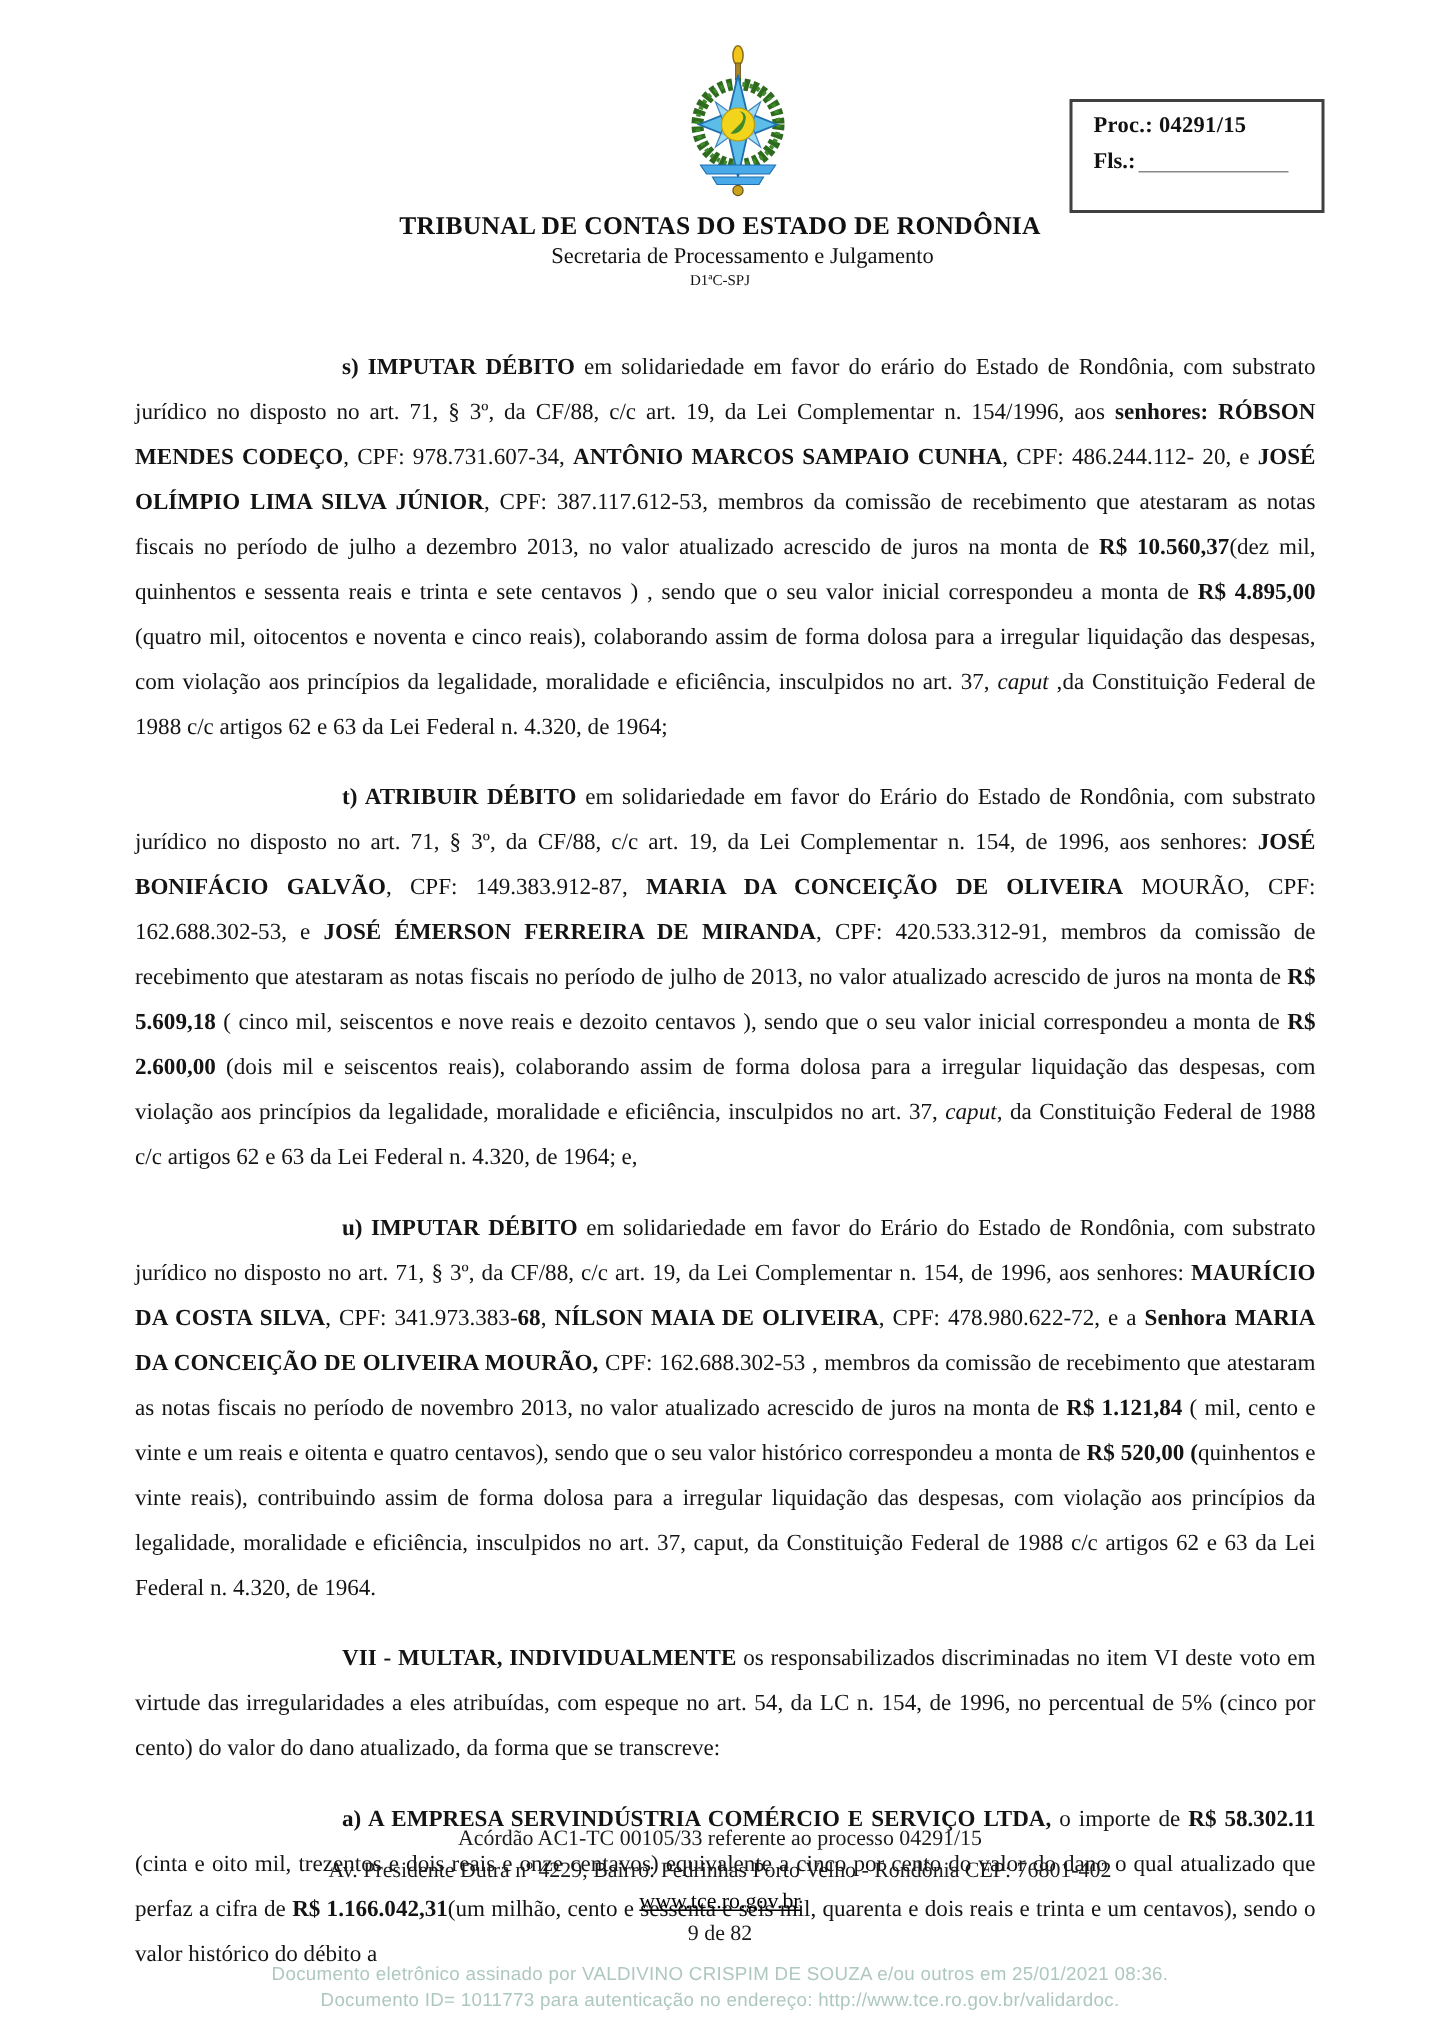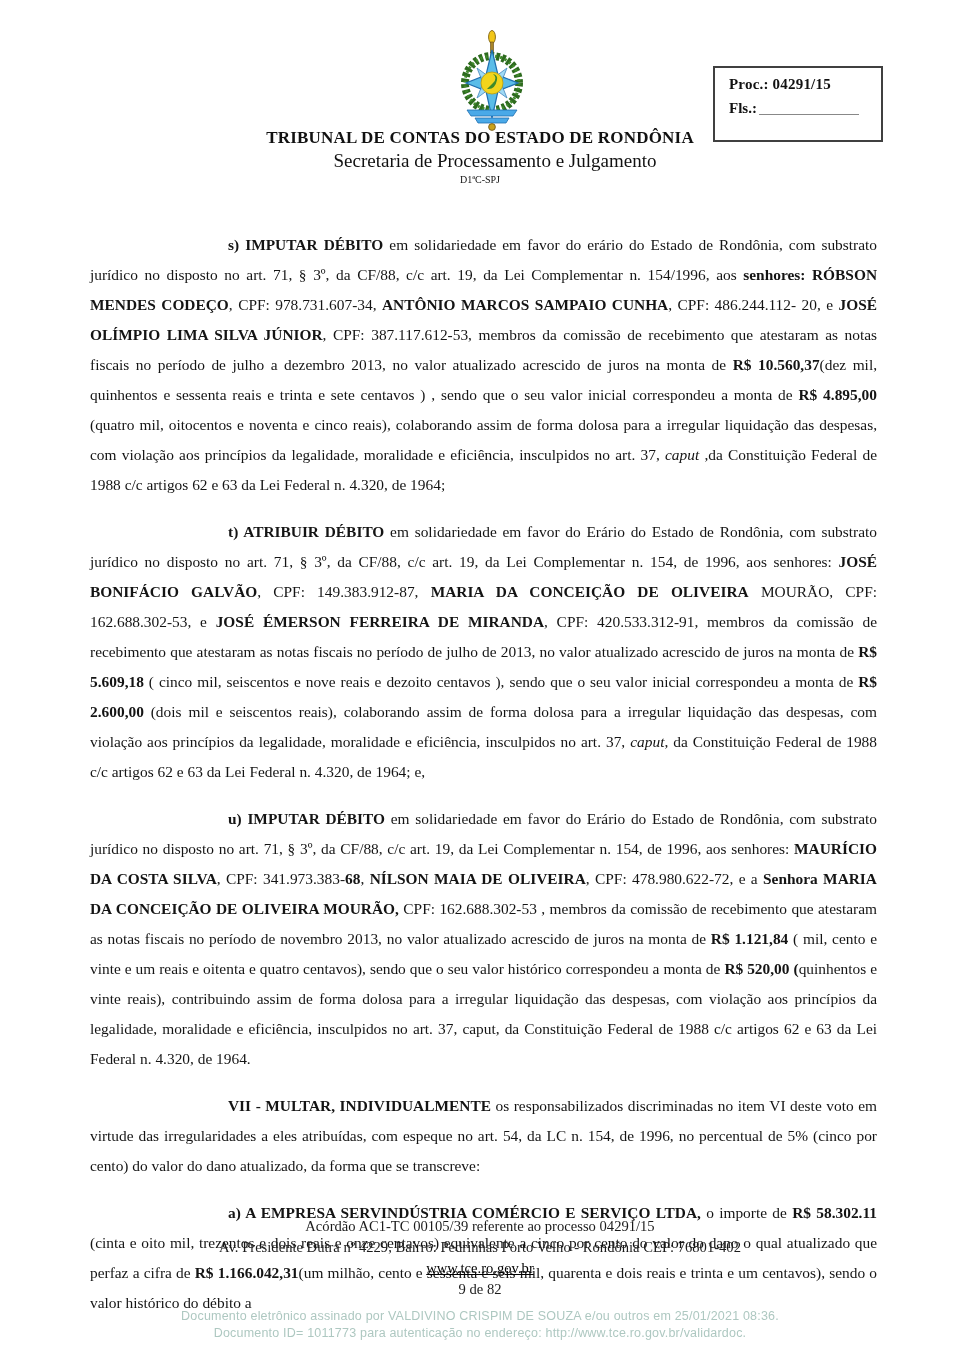--- a/index.html
+++ b/index.html
@@ -12,23 +12,23 @@
   .proc-box{
     position:absolute;left:713px;top:30px;width:170px;height:76px;
     border:2px solid #404040;box-sizing:border-box;padding:8px 0 0 14px;margin-top:36px;
   }
   .proc-box .proc{font-size:15px;font-weight:bold;letter-spacing:.2px;}
   .proc-box .fls-row{margin-top:7px;font-size:15px;font-weight:bold;display:flex;align-items:flex-start;}
   .proc-box .fls-line{display:inline-block;width:100px;border-bottom:1.5px solid #888;height:14px;margin-left:2px;}
   
   .logo{position:absolute;left:449px;top:30px;width:86px;height:102px;}
   
-  .header-text{position:absolute;left:0;top:128px;width:960px;text-align:center;}
+  .header-text{position:absolute;left:0;top:141px;width:960px;text-align:center;}
   .org{font-size:17px;font-weight:bold;letter-spacing:.2px;}
-  .dept{font-size:19px;margin-top:2px;padding-left:30px;}
+  .dept{font-size:15px;margin-top:2px;padding-left:30px;}
   .division{font-size:10px;margin-top:2px;}
   
   .content{position:absolute;left:90px;top:230px;width:787px;}
   .para{
     margin:0 0 17px 0;text-align:justify;text-indent:138px;
     font-size:15.4px;line-height:30px;color:#141414;
   }
   .para:last-child{margin-bottom:0;}
   
   .footer{position:absolute;left:0;top:1216px;width:960px;text-align:center;font-size:14.6px;line-height:21px;color:#1b1b1b;}
@@ -80,21 +80,21 @@
 
 <div class="content">
   <p class="para"><span style="font-weight: bold;">s) IMPUTAR DÉBITO</span><span> em solidariedade em favor do erário do Estado de Rondônia, com substrato jurídico no disposto no art. 71, § 3º, da CF/88, c/c art. 19, da Lei Complementar n. 154/1996, aos </span><span style="font-weight: bold;">senhores: RÓBSON MENDES CODEÇO</span><span>, CPF: 978.731.607-34, </span><span style="font-weight: bold;">ANTÔNIO MARCOS SAMPAIO CUNHA</span><span>, CPF: 486.244.112- 20, e </span><span style="font-weight: bold;">JOSÉ OLÍMPIO LIMA SILVA JÚNIOR</span><span>, CPF: 387.117.612-53, membros da comissão de recebimento que atestaram as notas fiscais no período de julho a dezembro 2013, no valor atualizado acrescido de juros na monta de </span><span style="font-weight: bold;">R$ 10.560,37</span><span>(dez mil, quinhentos e sessenta reais e trinta e sete centavos ) , sendo que o seu valor inicial correspondeu a monta de </span><span style="font-weight: bold;">R$ 4.895,00</span><span> (quatro mil, oitocentos e noventa e cinco reais), colaborando assim de forma dolosa para a irregular liquidação das despesas, com violação aos princípios da legalidade, moralidade e eficiência, insculpidos no art. 37, </span><span style="font-style: italic;">caput</span><span> ,da Constituição Federal de 1988 c/c artigos 62 e 63 da Lei Federal n. 4.320, de 1964;</span></p>
   <p class="para"><span style="font-weight: bold;">t) ATRIBUIR DÉBITO</span><span> em solidariedade em favor do Erário do Estado de Rondônia, com substrato jurídico no disposto no art. 71, § 3º, da CF/88, c/c art. 19, da Lei Complementar n. 154, de 1996, aos senhores: </span><span style="font-weight: bold;">JOSÉ BONIFÁCIO GALVÃO</span><span>, CPF: 149.383.912-87, </span><span style="font-weight: bold;">MARIA DA CONCEIÇÃO DE OLIVEIRA</span><span> MOURÃO, CPF: 162.688.302-53, e </span><span style="font-weight: bold;">JOSÉ ÉMERSON FERREIRA DE MIRANDA</span><span>, CPF: 420.533.312-91, membros da comissão de recebimento que atestaram as notas fiscais no período de julho de 2013, no valor atualizado acrescido de juros na monta de </span><span style="font-weight: bold;">R$ 5.609,18</span><span> ( cinco mil, seiscentos e nove reais e dezoito centavos ), sendo que o seu valor inicial correspondeu a monta de </span><span style="font-weight: bold;">R$ 2.600,00</span><span> (dois mil e seiscentos reais), colaborando assim de forma dolosa para a irregular liquidação das despesas, com violação aos princípios da legalidade, moralidade e eficiência, insculpidos no art. 37, </span><span style="font-style: italic;">caput</span><span>, da Constituição Federal de 1988 c/c artigos 62 e 63 da Lei Federal n. 4.320, de 1964; e,</span></p>
   <p class="para"><span style="font-weight: bold;">u) IMPUTAR DÉBITO</span><span> em solidariedade em favor do Erário do Estado de Rondônia, com substrato jurídico no disposto no art. 71, § 3º, da CF/88, c/c art. 19, da Lei Complementar n. 154, de 1996, aos senhores: </span><span style="font-weight: bold;">MAURÍCIO DA COSTA SILVA</span><span>, CPF: 341.973.383-</span><span style="font-weight: bold;">68</span><span>, </span><span style="font-weight: bold;">NÍLSON MAIA DE OLIVEIRA</span><span>, CPF: 478.980.622-72, e a </span><span style="font-weight: bold;">Senhora MARIA DA CONCEIÇÃO DE OLIVEIRA MOURÃO,</span><span> CPF: 162.688.302-53 , membros da comissão de recebimento que atestaram as notas fiscais no período de novembro 2013, no valor atualizado acrescido de juros na monta de </span><span style="font-weight: bold;">R$ 1.121,84</span><span> ( mil, cento e vinte e um reais e oitenta e quatro centavos), sendo que o seu valor histórico correspondeu a monta de </span><span style="font-weight: bold;">R$ 520,00 (</span><span>quinhentos e vinte reais), contribuindo assim de forma dolosa para a irregular liquidação das despesas, com violação aos princípios da legalidade, moralidade e eficiência, insculpidos no art. 37, caput, da Constituição Federal de 1988 c/c artigos 62 e 63 da Lei Federal n. 4.320, de 1964.</span></p>
   <p class="para"><span style="font-weight: bold;">VII - MULTAR, INDIVIDUALMENTE</span><span> os responsabilizados discriminadas no item VI deste voto em virtude das irregularidades a eles atribuídas, com espeque no art. 54, da LC n. 154, de 1996, no percentual de 5% (cinco por cento) do valor do dano atualizado, da forma que se transcreve:</span></p>
   <p class="para"><span style="font-weight: bold;">a) A EMPRESA SERVINDÚSTRIA COMÉRCIO E SERVIÇO LTDA,</span><span> o importe de </span><span style="font-weight: bold;">R$ 58.302.11</span><span> (cinta e oito mil, trezentos e dois reais e onze centavos) equivalente a cinco por cento do valor do dano o qual atualizado que perfaz a cifra de </span><span style="font-weight: bold;">R$ 1.166.042,31</span><span>(um milhão, cento e sessenta e seis mil, quarenta e dois reais e trinta e um centavos), sendo o valor histórico do débito a</span></p>
 </div>
 
 <div class="footer">
-  <div>Acórdão AC1-TC 00105/39 referente ao processo 04291/15</div>
+  <div>Acórdão AC1-TC 00105/33 referente ao processo 04291/15</div>
   <div>Av. Presidente Dutra nº 4229, Bairro: Pedrinhas Porto Velho - Rondônia CEP: 76801-402</div>
   <div><span class="site">www.tce.ro.gov.br</span></div>
   <div>9 de 82</div>
 </div>
 
 <div class="stamp">
   <div>Documento eletrônico assinado por VALDIVINO CRISPIM DE SOUZA e/ou outros  em 25/01/2021 08:36.</div>
   <div>Documento ID= 1011773   para autenticação no endereço: http://www.tce.ro.gov.br/validardoc.</div>
 </div>
 

